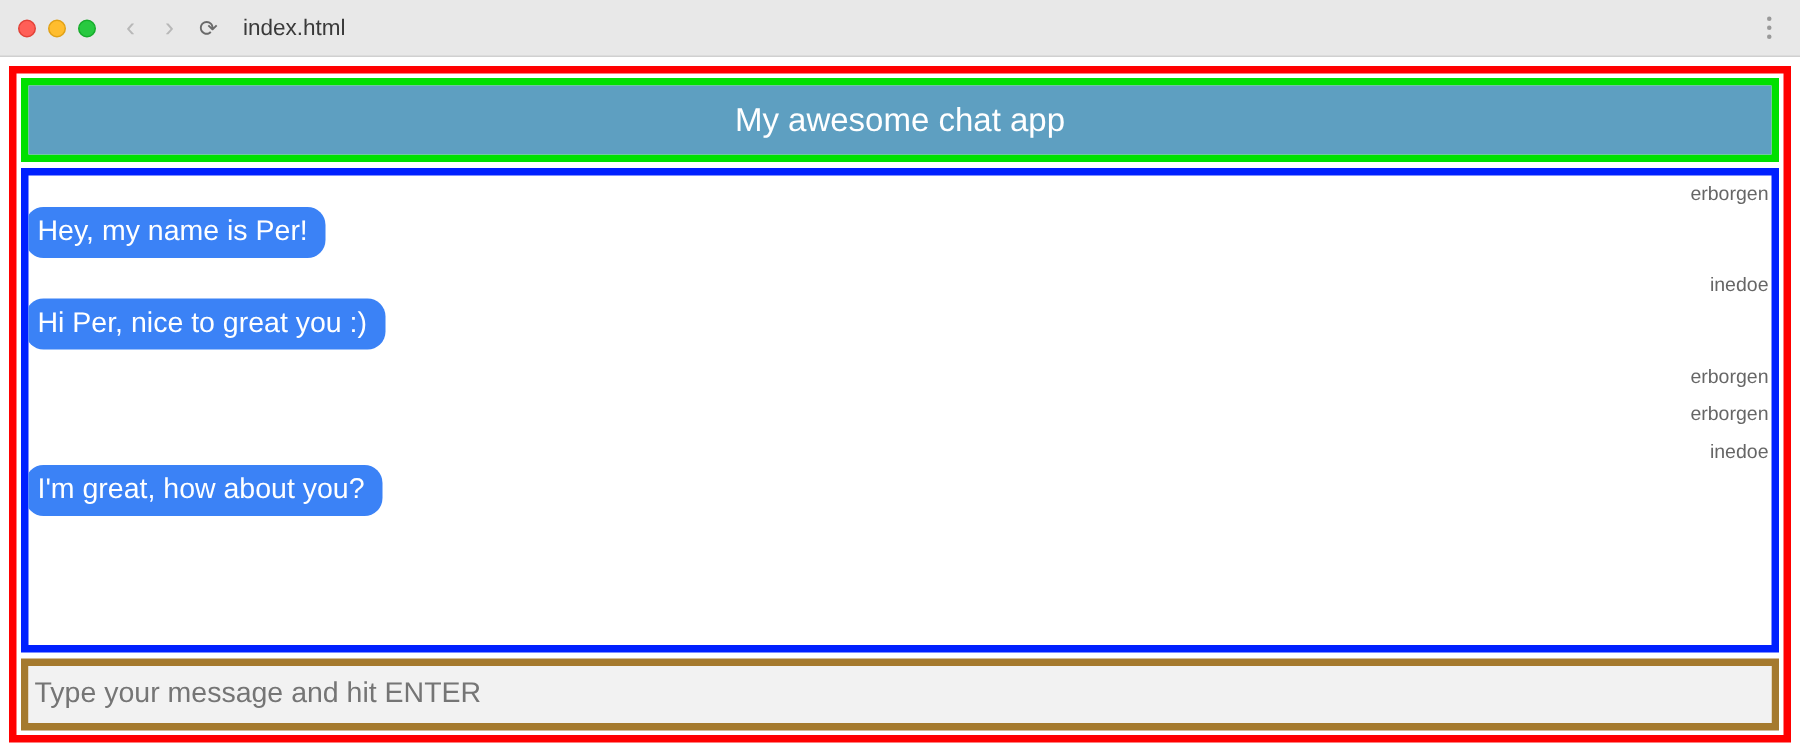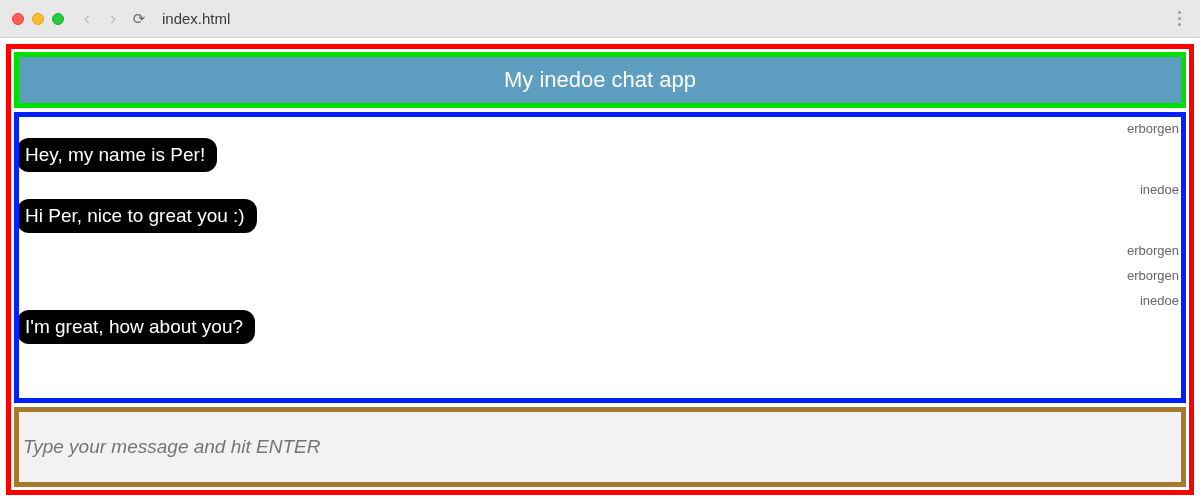--- a/index.html
+++ b/index.html
@@ -118,41 +118,40 @@
     }
     .msg-user {
       font-size: 13px;
       color: #666;
       margin-bottom: 2px;
       margin-left: 4px;
       text-align: right;
     }
     .msg-bubble {
       display: inline-block;
-      background: #000000;
+      background: #3b82f6;
       color: #fff;
       font-size: 19px;
       padding: 6px 12px 6px 8px;
       border-radius: 12px;
       margin-left: 2px;
     }
     .input-brown {
       border-color: #a57a2e;
       padding: 0;
     }
     .message-input {
       width: 100%;
       border: none;
       background: #f2f2f2;
       font-size: 19px;
-      padding: 24px 4px;
+      padding: 8px 4px;
       outline: none;
       color: #222;
       font-family: inherit;
-      font-style: italic;
     }
   </style>
 </head>
 <body>
 
 <div class="browser-bar">
   <div class="traffic-lights">
     <div class="traffic-light tl-close"></div>
     <div class="traffic-light tl-min"></div>
     <div class="traffic-light tl-max"></div>
@@ -165,21 +164,21 @@
     <span></span>
       <span></span>
       <span></span>
   </div>
 </div>
 
 <div class="page">
   <div class="crayon outer-red">
 
     <div class="crayon header-green">
-      <div class="header-bar">My inedoe chat app</div>
+      <div class="header-bar">My awesome chat app</div>
     </div>
 
     <div class="crayon messages-blue">
       <div class="msg-group">
         <div class="msg-user">erborgen</div>
         <div class="msg-bubble">Hey, my name is Per!</div>
       </div>
       <div class="msg-group">
         <div class="msg-user">inedoe</div>
         <div class="msg-bubble">Hi Per, nice to great you :)</div>

